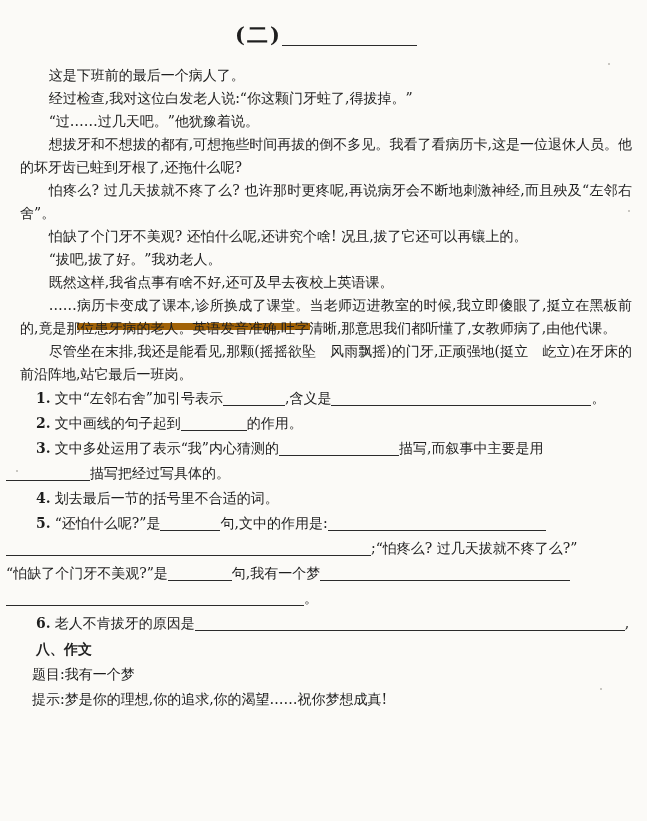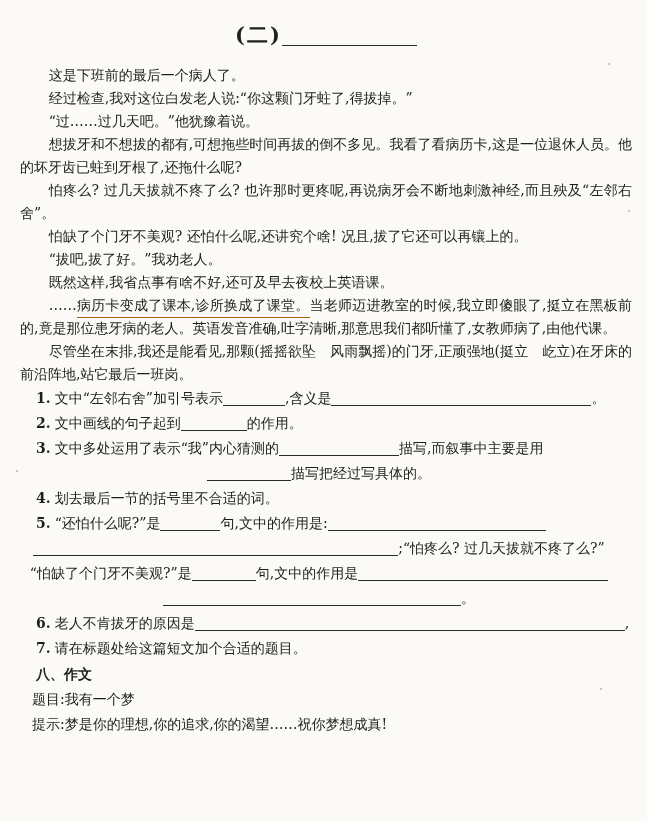--- a/index.html
+++ b/index.html
@@ -31,33 +31,32 @@
   }
   .q{
     margin-left:16px;
     line-height:25px;
     white-space:nowrap;
   }
   .qc{
     margin-left:-14px;
     line-height:25px;
     white-space:nowrap;
-    text-align:center;
   }
   .sub{
     margin-left:12px;
     line-height:25px;
   }
   .heading{
     margin-left:16px;
     line-height:26px;
     font-weight:bold;
   }
   .b{font-weight:bold;margin-right:4px;}
-  .ul{border-bottom:1px solid #a16207;padding-bottom:4px;}
+  .ul{border-bottom:7px solid #a16207;padding-bottom:10px;}
   .blank{
     display:inline-block;
     height:13px;
     border-bottom:1.2px solid #2b2b2b;
     vertical-align:-3px;
   }
   .speck{position:absolute;width:2px;height:2px;border-radius:50%;background:#b9b6b0;}
 </style>
 </head>
 <body>
@@ -79,20 +78,19 @@
     <div class="para"><span>既然这样,我省点事有啥不好,还可及早去夜校上英语课。</span></div>
     <div class="para"><span>……</span><span class="ul">病历卡变成了课本,诊所换成了课堂。</span><span>当老师迈进教室的时候,我立即傻眼了,挺立在黑板前的,竟是那位患牙病的老人。英语发音准确,吐字清晰,那意思我们都听懂了,女教师病了,由他代课。</span></div>
     <div class="para"><span>尽管坐在末排,我还是能看见,那颗(摇摇欲坠　风雨飘摇)的门牙,正顽强地(挺立　屹立)在牙床的前沿阵地,站它最后一班岗。</span></div>
     <div class="q"><span class="b">1.</span><span>文中“左邻右舍”加引号表示</span><span class="blank" style="width: 62px;"></span><span>,含义是</span><span class="blank" style="width: 260px;"></span><span>。</span></div>
     <div class="q"><span class="b">2.</span><span>文中画线的句子起到</span><span class="blank" style="width: 66px;"></span><span>的作用。</span></div>
     <div class="q"><span class="b">3.</span><span>文中多处运用了表示“我”内心猜测的</span><span class="blank" style="width: 120px;"></span><span>描写,而叙事中主要是用</span></div>
     <div class="qc"><span class="blank" style="width: 84px;"></span><span>描写把经过写具体的。</span></div>
     <div class="q"><span class="b">4.</span><span>划去最后一节的括号里不合适的词。</span></div>
     <div class="q"><span class="b">5.</span><span>“还怕什么呢?”是</span><span class="blank" style="width: 60px;"></span><span>句,文中的作用是:</span><span class="blank" style="width: 218px;"></span></div>
     <div class="qc"><span class="blank" style="width: 365px;"></span><span>;“怕疼么? 过几天拔就不疼了么?”</span></div>
-    <div class="qc"><span>“怕缺了个门牙不美观?”是</span><span class="blank" style="width: 64px;"></span><span>句,文中的作用是</span><span class="blank" style="width: 250px;"></span></div>
+    <div class="qc"><span>“怕缺了个门牙不美观?”是</span><span class="blank" style="width: 64px;"></span><span>句,我有一个梦</span><span class="blank" style="width: 250px;"></span></div>
     <div class="qc"><span class="blank" style="width: 298px;"></span><span>。</span></div>
     <div class="q"><span class="b">6.</span><span>老人不肯拔牙的原因是</span><span class="blank" style="width: 430px;"></span><span>,</span></div>
-    <div class="q"><span class="b">7.</span><span>请在标题处给这篇短文加个合适的题目。</span></div>
     <div class="heading"><span class="b">八、作文</span></div>
     <div class="sub"><span>题目:我有一个梦</span></div>
     <div class="sub"><span>提示:梦是你的理想,你的追求,你的渴望……祝你梦想成真!</span></div>
   </div>
 
 </body></html>

